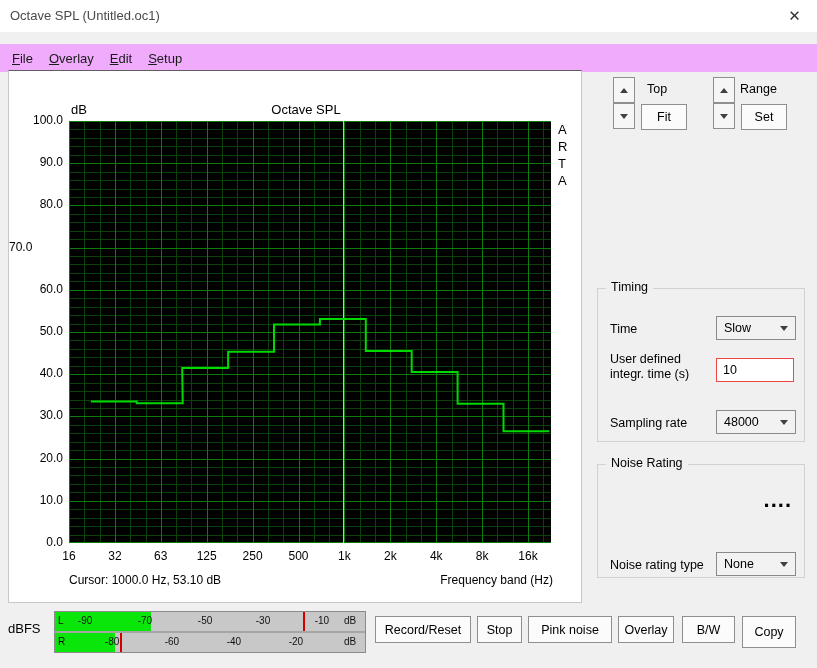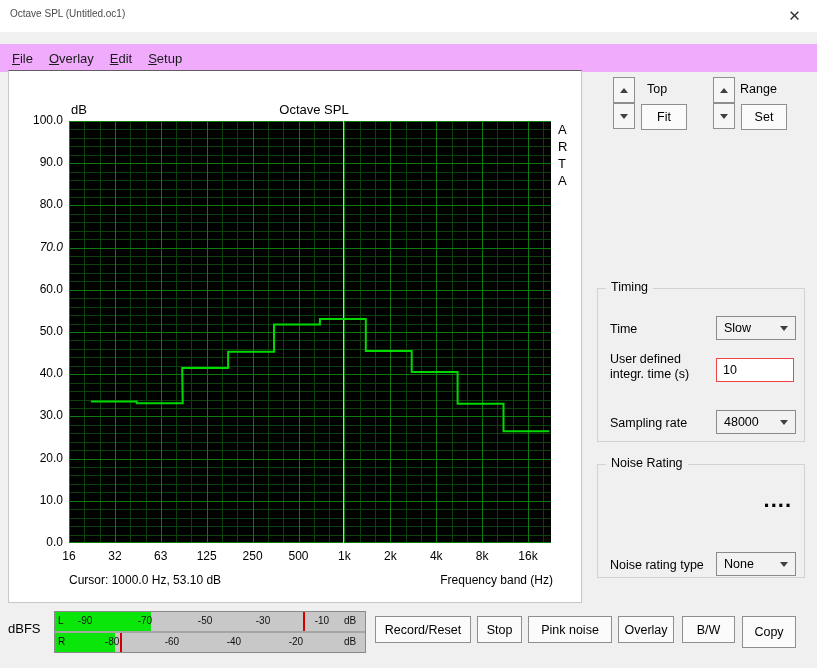--- a/index.html
+++ b/index.html
@@ -1,28 +1,28 @@
 <!DOCTYPE html>
 <html><head>
 <meta charset="utf-8">
 <style>
   html,body{margin:0;padding:0;}
   body{font-family:"Liberation Sans",sans-serif;background:#d0d0d0;}
   .window{position:relative;width:817px;height:668px;background:#f0f0f0;overflow:hidden;outline:1px solid #9a9a9a;}
   
   .title-bar{position:absolute;left:0;top:0;width:817px;height:32px;background:#ffffff;}
-  .title-text{position:absolute;left:10px;top:8px;font-size:10px;color:#4a4a4a;}
+  .title-text{position:absolute;left:10px;top:8px;font-size:13px;color:#4a4a4a;}
   .close-btn{position:absolute;right:0;top:0;width:45px;height:32px;display:flex;align-items:center;justify-content:center;font-size:15px;color:#333;cursor:pointer;}
   
   .menu-bar{position:absolute;left:0;top:44px;width:817px;height:28px;background:#f0abfc;display:flex;align-items:center;padding-left:4px;box-sizing:border-box;}
   .menu-item{font-size:13px;color:#1a1a1a;padding:4px 8px;display:inline-block;}
   .menu-item::first-letter{text-decoration:underline;}
   
   .plot-panel{position:absolute;left:8px;top:70px;width:574px;height:533px;background:#ffffff;border:1px solid #c8c8c8;border-top:1px solid #5f5f5f;box-sizing:border-box;}
-  .plot-title{position:absolute;left:64px;top:31px;width:482px;text-align:center;font-size:13px;color:#000;}
+  .plot-title{position:absolute;left:56px;top:31px;width:482px;text-align:center;font-size:13px;color:#000;}
   .db-unit{position:absolute;left:62px;top:31px;font-size:13px;color:#000;}
   #plot-svg{position:absolute;left:60px;top:50px;background:#000;}
   .arta-label{position:absolute;left:549px;top:50px;width:12px;font-size:13px;line-height:17px;word-break:break-all;color:#000;}
   .axis-ylabel,.axis-xlabel{position:absolute;font-size:12px;color:#000;}
   .plot-bottom{position:absolute;left:60px;top:502px;width:484px;display:flex;justify-content:space-between;font-size:12px;color:#000;}
   
   .spinbox{position:absolute;width:22px;}
   .spin-btn{width:22px;height:26px;background:#f6f6f6;border:1px solid #8f8f8f;box-sizing:border-box;display:flex;align-items:center;justify-content:center;cursor:pointer;}
   .tri-up{width:0;height:0;border-left:4px solid transparent;border-right:4px solid transparent;border-bottom:5px solid #404040;}
   .tri-down{width:0;height:0;border-left:4px solid transparent;border-right:4px solid transparent;border-top:5px solid #404040;}
@@ -155,21 +155,21 @@
       </svg>
     <div class="arta-label">ARTA</div>
     <div id="y-labels">
         <div class="axis-ylabel" style="left: 0px; width: 54px; text-align: right; top: 464px;">0.0</div>
         <div class="axis-ylabel" style="left: 0px; width: 54px; text-align: right; top: 421.8px;">10.0</div>
         <div class="axis-ylabel" style="left: 0px; width: 54px; text-align: right; top: 379.6px;">20.0</div>
         <div class="axis-ylabel" style="left: 0px; width: 54px; text-align: right; top: 337.4px;">30.0</div>
         <div class="axis-ylabel" style="left: 0px; width: 54px; text-align: right; top: 295.2px;">40.0</div>
         <div class="axis-ylabel" style="left: 0px; width: 54px; text-align: right; top: 253px;">50.0</div>
         <div class="axis-ylabel" style="left: 0px; width: 54px; text-align: right; top: 210.8px;">60.0</div>
-        <div class="axis-ylabel" style="left: 0px; width: 54px; text-align: right; top: 168.6px; font-style: italic;">70.0</div>
+        <div class="axis-ylabel" style="left: 0px; width: 54px; text-align: left; top: 168.6px;">70.0</div>
         <div class="axis-ylabel" style="left: 0px; width: 54px; text-align: right; top: 126.4px;">80.0</div>
         <div class="axis-ylabel" style="left: 0px; width: 54px; text-align: right; top: 84.2px;">90.0</div>
         <div class="axis-ylabel" style="left: 0px; width: 54px; text-align: right; top: 42px;">100.0</div>
       </div>
     <div id="x-labels">
         <div class="axis-xlabel" style="top: 478px; left: 40px; width: 40px; text-align: center;">16</div>
         <div class="axis-xlabel" style="top: 478px; left: 85.9048px; width: 40px; text-align: center;">32</div>
         <div class="axis-xlabel" style="top: 478px; left: 131.81px; width: 40px; text-align: center;">63</div>
         <div class="axis-xlabel" style="top: 478px; left: 177.714px; width: 40px; text-align: center;">125</div>
         <div class="axis-xlabel" style="top: 478px; left: 223.619px; width: 40px; text-align: center;">250</div>

